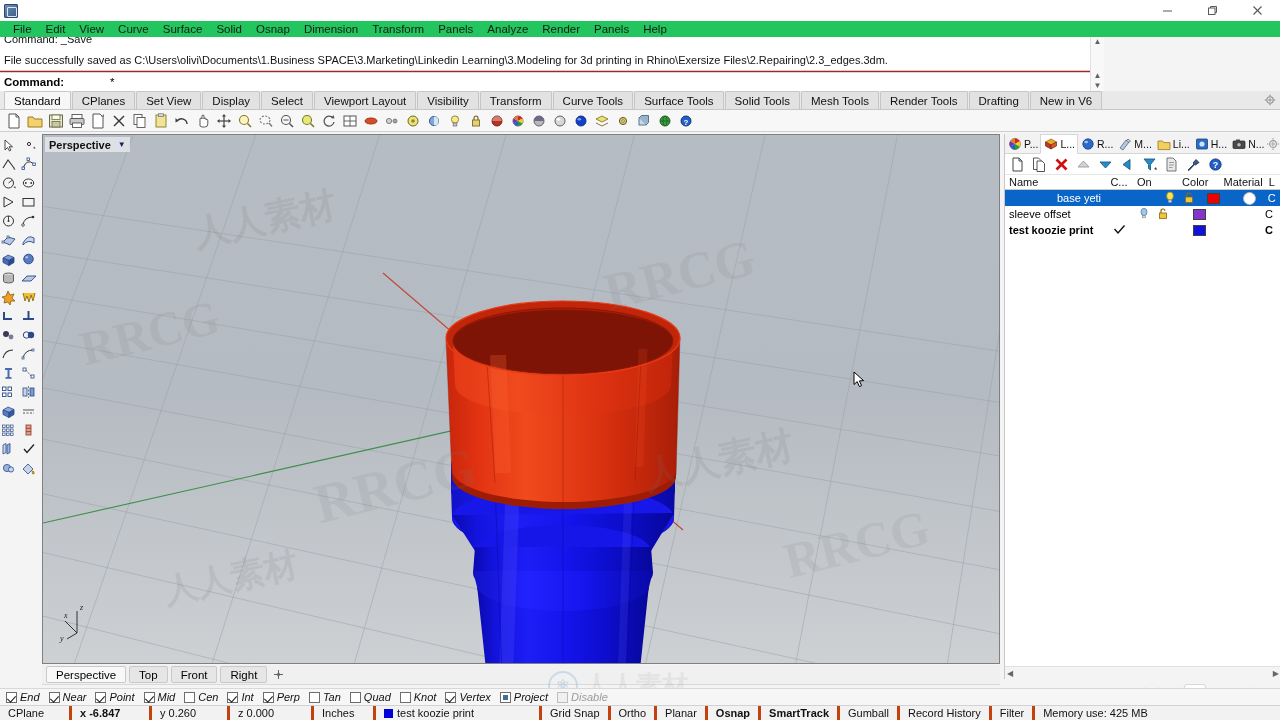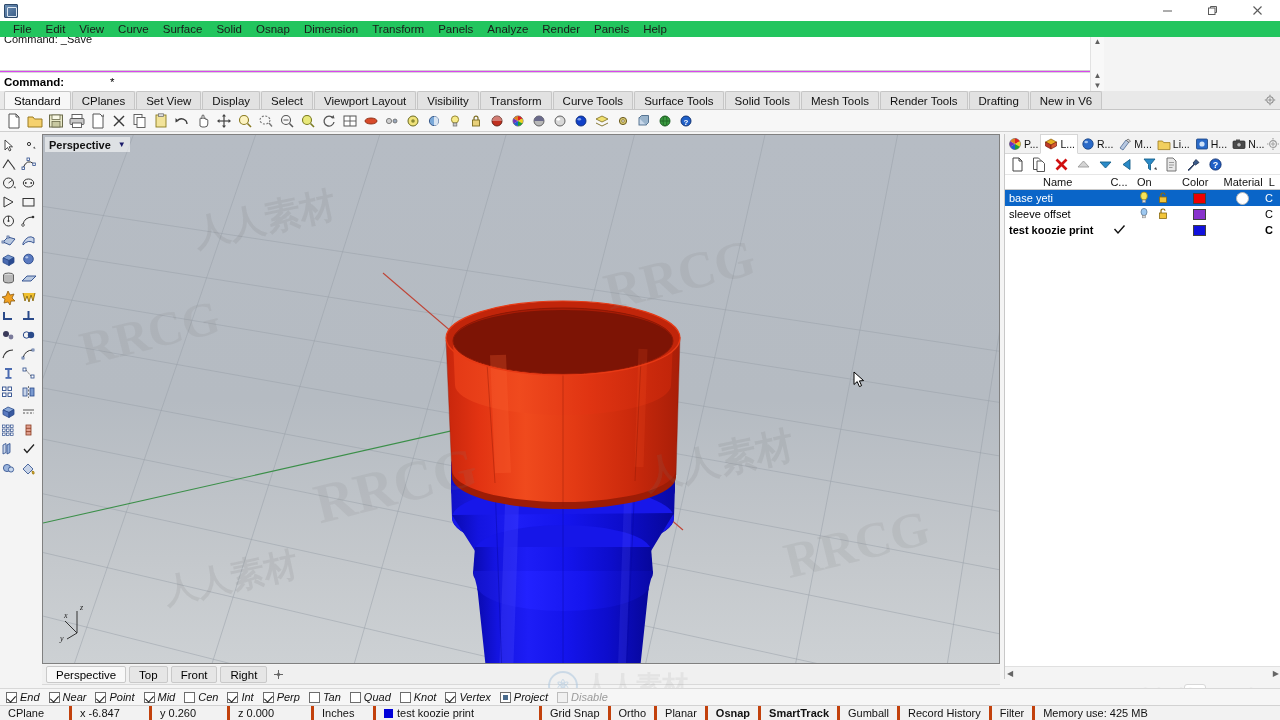--- a/index.html
+++ b/index.html
@@ -43,21 +43,21 @@
   .menubar {
     position: absolute; top: 21px; left: 0; width: 1280px; height: 16px;
     background: #22c55e;
     display: flex; align-items: center; padding-left: 6px;
   }
   .menu-item { padding: 0 7px; font-size: 11.5px; color: #1a1a1a; line-height: 16px; white-space: nowrap; }
 
   
   .cmd-area {
     position: absolute; top: 37px; left: 0; width: 1104px; height: 54px;
-    background: #d946ef;
+    background: #b91c1c;
   }
   .cmd-hist {
     position: absolute; top: 0; left: 0; right: 14px; height: 34px;
     border: 1px solid #cfcfcf; border-top: none; border-left: none; border-right: none;
     background: #fff; padding: 0 4px; overflow: hidden;
   }
   .cmd-line-clip { height: 12px; overflow: hidden; position: relative; }
   .cmd-line-clip .inner { position: absolute; top: -4px; left: 0; font-size: 11px; color: #111; white-space: nowrap; }
   .cmd-line2 { font-size: 11px; color: #111; white-space: nowrap; padding-top: 5px; }
   .cmd-prompt-row {
@@ -156,29 +156,29 @@
 
   .panel-toolbar { display: flex; align-items: center; height: 21px; background: #fff; padding-left: 4px; border-bottom: 1px solid #e6e6e6; }
   .pt-icon { width: 17px; height: 17px; margin-right: 5px; position: relative; flex: none; }
 
   .layer-header {
     display: flex; height: 15px; align-items: center;
     background: #fff; border-bottom: 1px solid #c9c9c9;
     font-size: 11px; color: #111;
   }
   .lh { padding-left: 4px; overflow: hidden; white-space: nowrap; }
-  .lh-name { width: 108px; text-align: center; }
+  .lh-name { width: 108px; }
   .lh-c { width: 28px; }
   .lh-on { width: 48px; }
   .lh-color { width: 44px; }
   .lh-mat { width: 48px; }
   .lh-l { width: 16px; }
 
   .layer-row { display: flex; height: 16px; align-items: center; font-size: 11px; }
-  .layer-row.selected { background: #0a65c8; color: #fff; }
+  .layer-row.selected { background: #0a65c8; color: #fff; padding-left: 48px; }
   .lr-name { width: 108px; padding-left: 4px; white-space: nowrap; overflow: hidden; }
   .lr-c { width: 28px; display: flex; align-items: center; justify-content: center; }
   .lr-on { width: 48px; display: flex; align-items: center; gap: 7px; padding-left: 5px; }
   .lr-color { width: 44px; display: flex; align-items: center; justify-content: center; }
   .lr-mat { width: 48px; display: flex; align-items: center; justify-content: center; }
   .lr-l { width: 16px; font-size: 11px; }
   .swatch { width: 13px; height: 11px; border: 1px solid #404040; }
   .matdot { width: 13px; height: 13px; border-radius: 50%; background: #fff; border: 1px solid #b8b8b8; }
   .bold { font-weight: bold; }
 
@@ -295,20 +295,21 @@
     <div class="menu-item">Render</div>
     <div class="menu-item">Panels</div>
     <div class="menu-item">Help</div>
   </div>
 
   <div class="cmd-area">
     <div class="cmd-hist">
       <div class="cmd-line-clip">
         <div class="inner">Command: _Save</div>
       </div>
+      <div class="cmd-line2">File successfully saved as C:\Users\olivi\Documents\1.Business SPACE\3.Marketing\Linkedin Learning\3.Modeling for 3d printing in Rhino\Exersize Files\2.Repairing\2.3_edges.3dm.</div>
     </div>
     <div class="cmd-prompt-row">
       <span class="cmd-prompt-label">Command:</span>
       <span class="cmd-prompt-value">*</span>
     </div>
     <div class="cmd-scroll">
       <div class="arr">▲</div>
       <div class="mid">
         <div class="arr">▲</div>
         <div class="arr">▼</div>
@@ -1285,21 +1286,21 @@
         <span>Project</span>
       </div>
     <div class="osnap-item dim">
         <span class="cb dis"></span>
         <span>Disable</span>
       </div>
   </div>
 
   <div class="statusbar">
     <div class="sb-cell" style="width:72px;">CPlane</div>
-    <div class="sb-cell" style="width:80px;">x -6.847</div>
+    <div class="sb-cell" style="width:80px;font-weight:bold;">x -6.847</div>
     <div class="sb-cell" style="width:78px;">y 0.260</div>
     <div class="sb-cell" style="width:84px;">z 0.000</div>
     <div class="sb-cell" style="width:62px;">Inches</div>
     <div class="sb-cell sb-layer" style="width:166px;">
       <span class="sb-sw" style="background: rgb(0, 0, 216);"></span>
       <span>test koozie print</span>
     </div>
     <div class="sb-cell">Grid Snap</div>
     <div class="sb-cell">Ortho</div>
     <div class="sb-cell">Planar</div>

